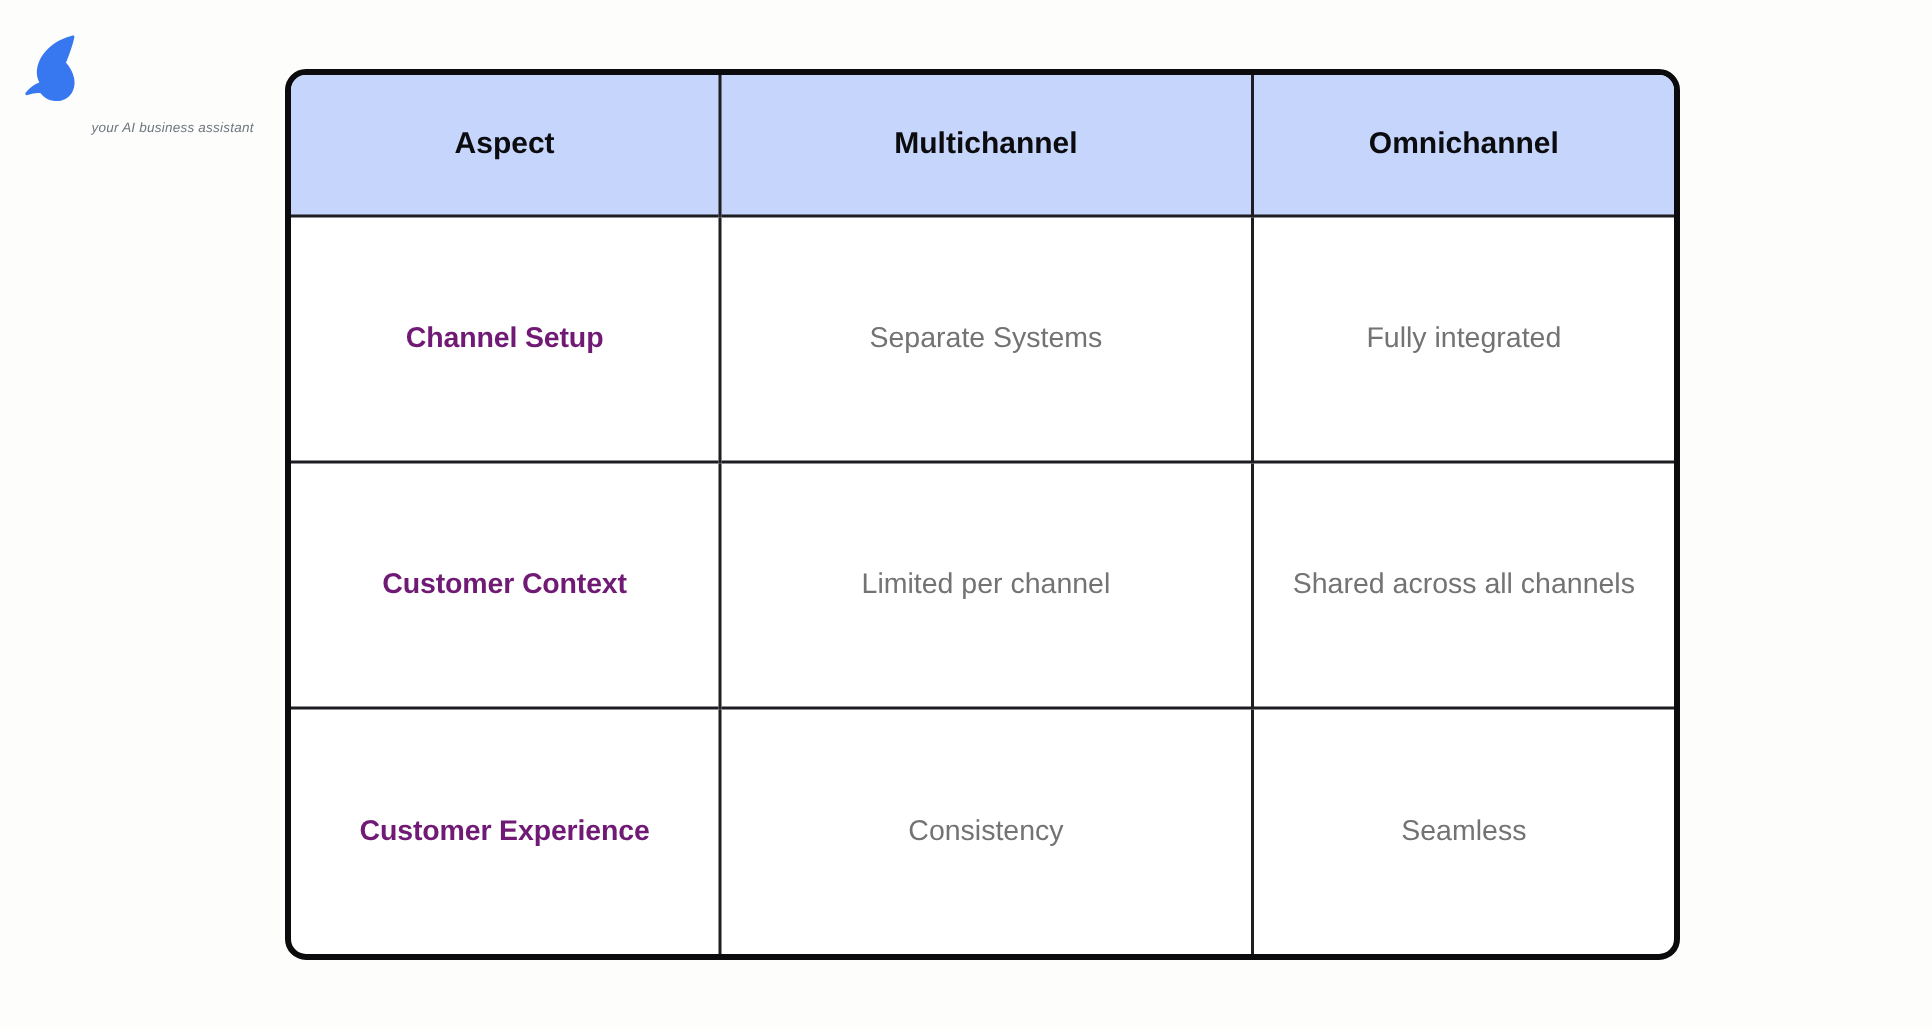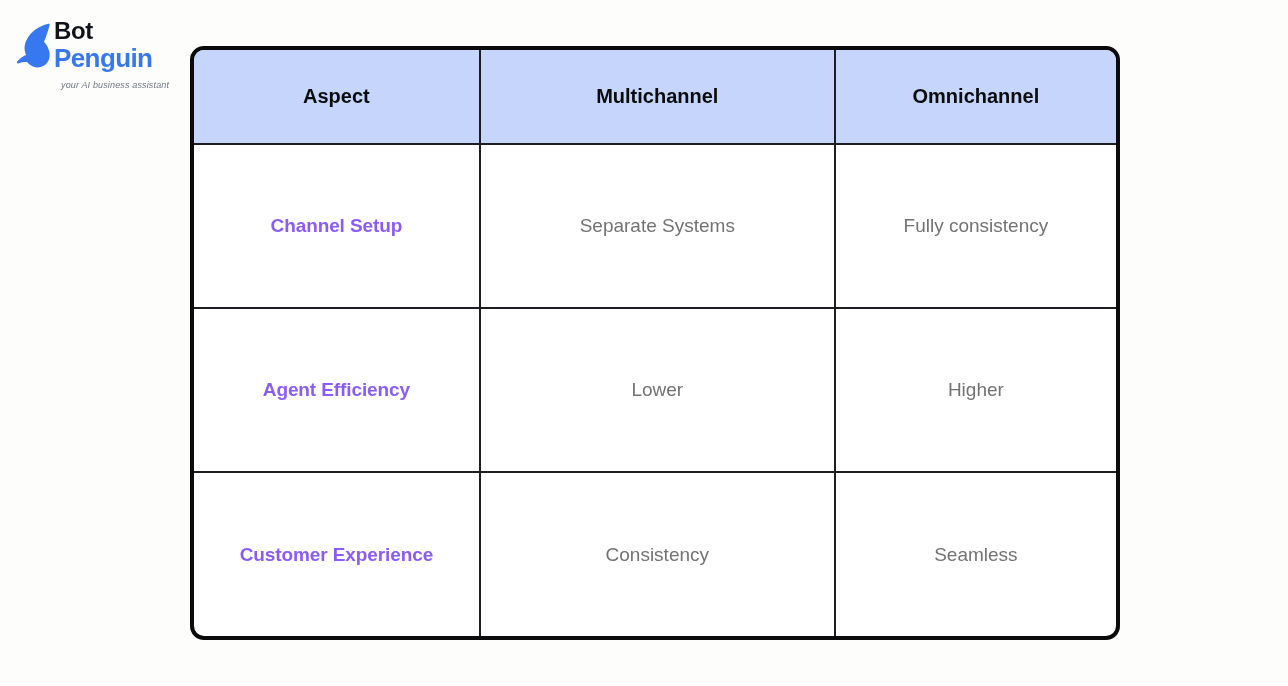--- a/index.html
+++ b/index.html
@@ -108,21 +108,21 @@
   tbody tr { border-top: 2px solid #1d1d22; }
   tbody td {
     border-right: 2px solid #1d1d22;
     height: 100px;
   }
   tbody td:last-child { border-right: none; }
 
   td.aspect-cell {
     font-size: 19px;
     font-weight: bold;
-    color: #8b5cf6;
+    color: #701a75;
     letter-spacing: -0.1px;
   }
   td.value-cell {
     font-size: 19px;
     font-weight: normal;
     color: #737373;
     line-height: 1.35;
   }
 </style>
 </head>
@@ -135,24 +135,20 @@
                C10.3 27.6 10.9 30.4 12.2 33.0 C9.0 34.1 6.0 36.3 3.2 39.6
                C2.4 40.5 3.2 41.8 4.3 41.4 C7.6 40.2 10.5 39.8 13.1 40.1
                C15.0 42.8 17.9 44.6 21.5 45.2 C26.3 46.0 30.8 44.2 33.4 40.6
                C35.6 37.5 36.2 33.6 35.3 29.6 C34.5 26.0 32.6 22.6 30.0 19.8
                C31.6 16.0 33.1 11.9 34.4 7.5 C34.9 5.8 35.3 4.2 35.6 2.8
                C35.8 1.8 34.6 1.3 33.5 2.0 Z" fill="#3777f0"></path>
       <path d="M13.0 33.6 C15.2 35.0 17.6 35.7 20.1 35.6 C18.3 37.6 16.0 38.8 13.4 39.1
                C12.3 37.4 11.8 35.6 13.0 33.6 Z" fill="#ffffff" opacity="0.0"></path>
     </svg>
   </span>
-  <span class="logo-wordmark">
-    <span class="logo-line1">Bot</span>
-    <span class="logo-line2">Penguin</span>
-  </span>
   <span class="logo-tagline">your AI business assistant</span>
 </div>
 
 <div class="table-wrap">
   <table class="compare">
     <colgroup>
       <col class="col-aspect">
       <col class="col-multi">
       <col class="col-omni">
     </colgroup>
@@ -160,26 +156,26 @@
       <tr>
         <th>Aspect</th>
         <th>Multichannel</th>
         <th>Omnichannel</th>
       </tr>
     </thead>
     <tbody>
       <tr>
         <td class="aspect-cell">Channel Setup</td>
         <td class="value-cell">Separate Systems</td>
-        <td class="value-cell">Fully consistency</td>
+        <td class="value-cell">Fully integrated</td>
       </tr>
       <tr>
-        <td class="aspect-cell">Agent Efficiency</td>
-        <td class="value-cell">Lower</td>
-        <td class="value-cell">Higher</td>
+        <td class="aspect-cell">Customer Context</td>
+        <td class="value-cell">Limited per channel</td>
+        <td class="value-cell">Shared across all channels</td>
       </tr>
       <tr>
         <td class="aspect-cell">Customer Experience</td>
         <td class="value-cell">Consistency</td>
         <td class="value-cell">Seamless</td>
       </tr>
     </tbody>
   </table>
 </div>
 

